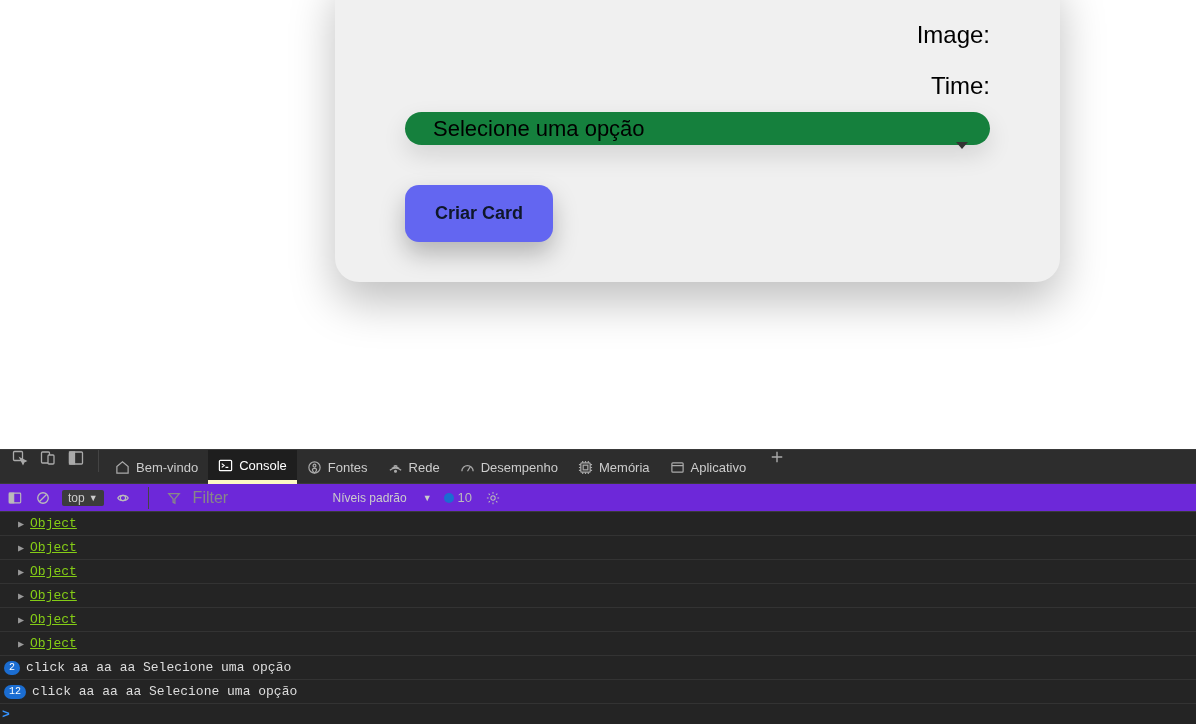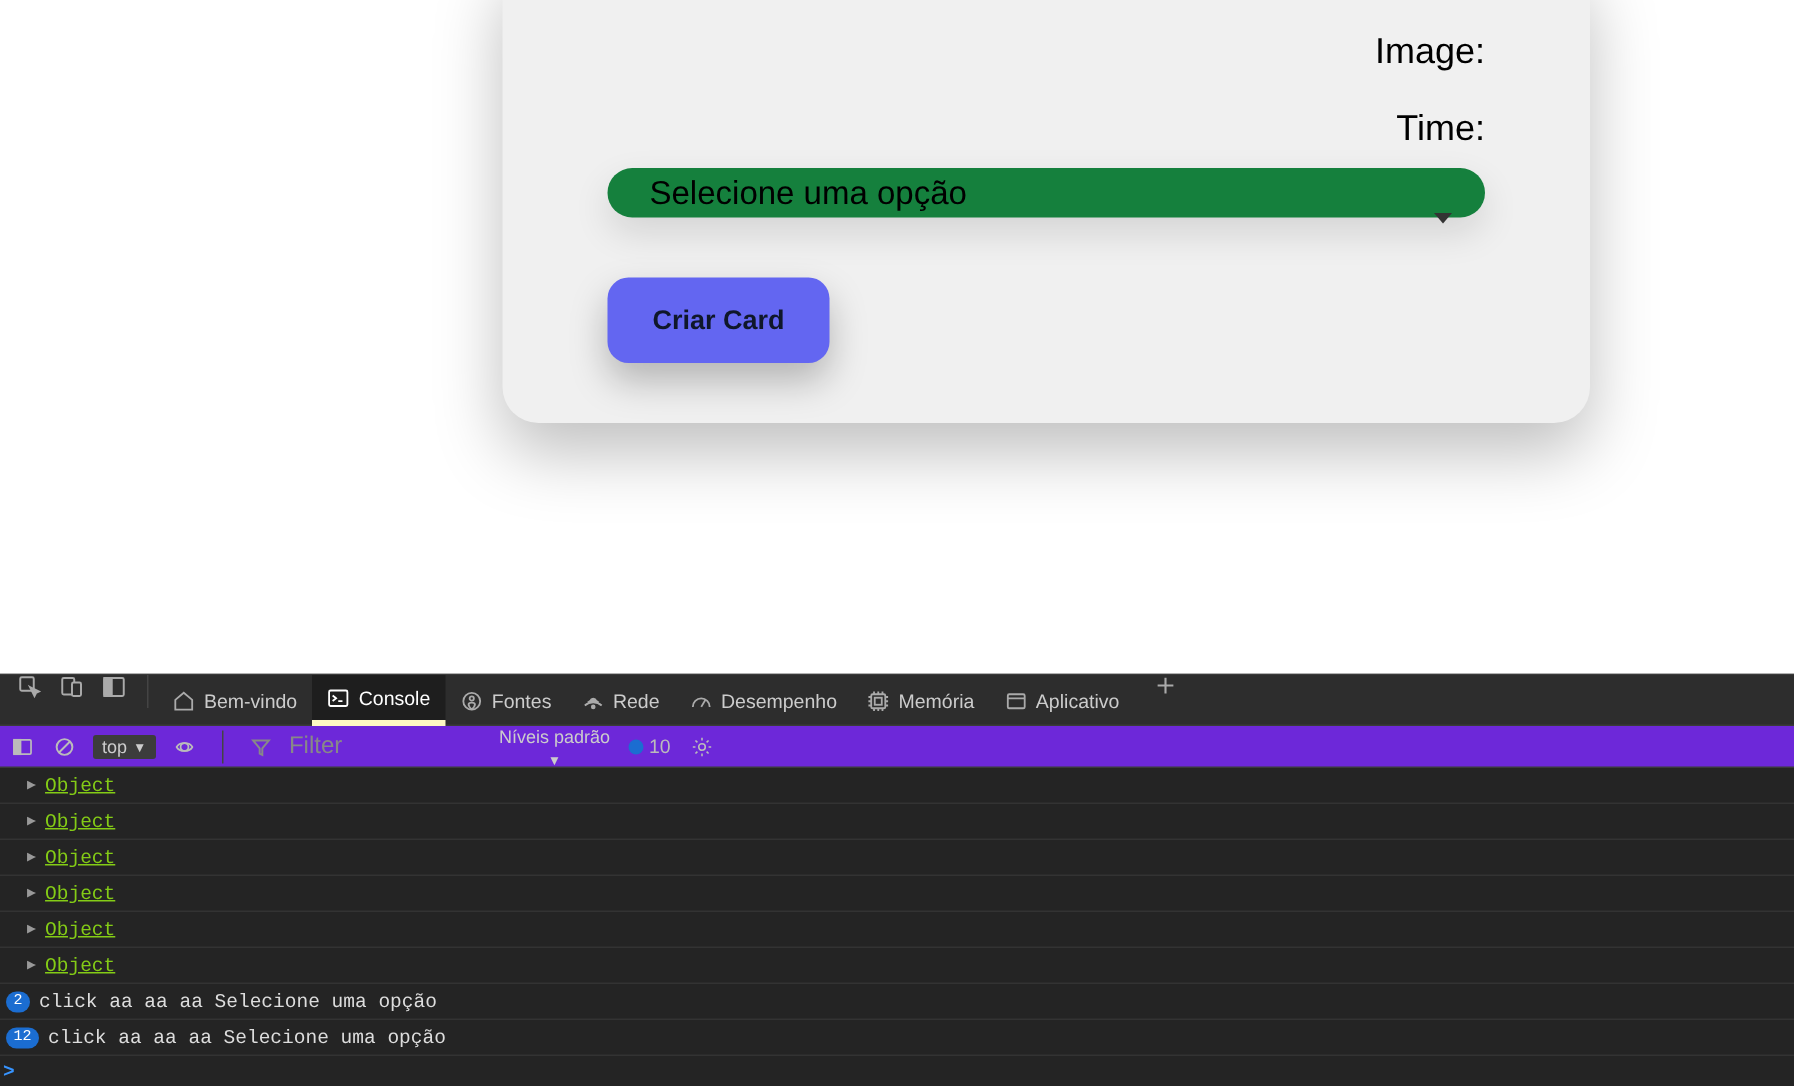--- a/index.html
+++ b/index.html
@@ -138,21 +138,21 @@
     border-radius: 2px;
     padding: 1px 6px;
     font-size: 12px;
   }
   .dt-context .caret { font-size: 9px; }
   .dt-filter {
     background: transparent; border: none; color: #ccc;
     font-size: 16px; outline: none; width: 80px;
   }
   .dt-filter::placeholder { color: #888; }
-  .dt-levels { display: flex; align-items: center; gap: 4px; color: #ccc; font-size: 12px; flex-direction: column;}
+  .dt-levels { display: flex; align-items: center; gap: 16px; color: #ccc; font-size: 12px;}
 
   .dt-console {
     flex: 1;
     background: #242424;
     font-family: Consolas, "Courier New", monospace;
     font-size: 13px;
     overflow: hidden;
   }
   .dt-row {
     display: flex; align-items: center;

